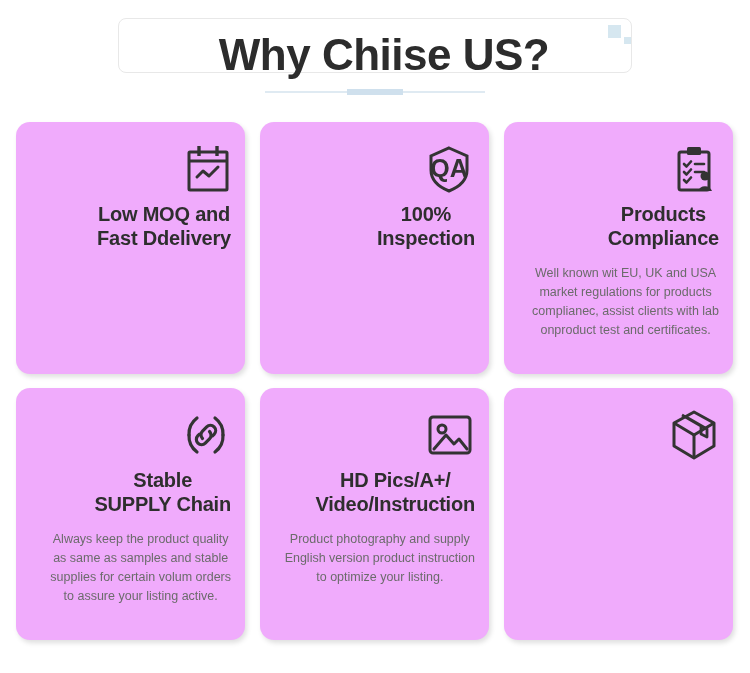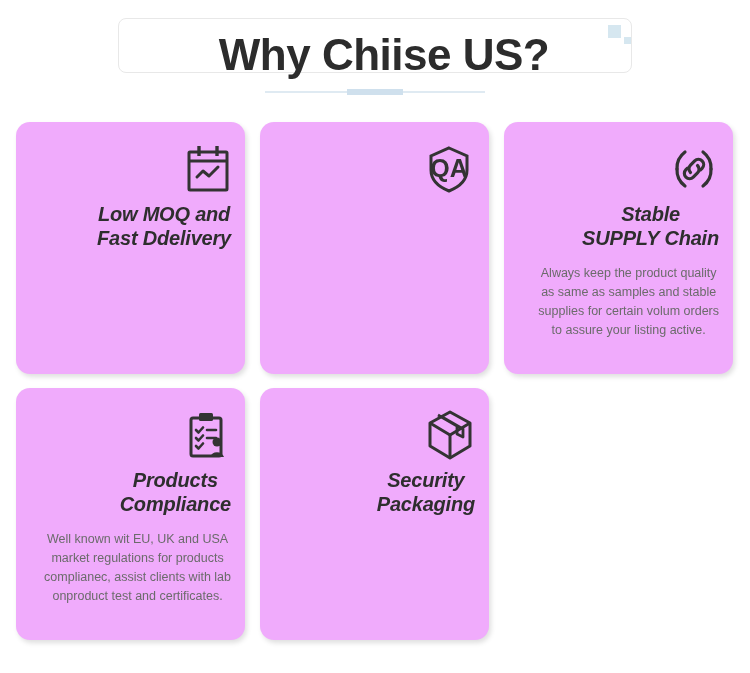--- a/index.html
+++ b/index.html
@@ -118,21 +118,20 @@
   }
   .card-title {
     font-size: 20px;
     font-weight: bold;
     color: #2e2e2e;
     text-align: center;
     line-height: 24px;
     letter-spacing: -0.2px;
     margin-bottom: 14px;
     white-space: pre-line;
-    font-style: italic;
   }
   .card-body {
     font-size: 12.5px;
     color: #6b6b6b;
     text-align: center;
     line-height: 19px;
     white-space: pre-line;
   }
 </style>
 </head>
@@ -165,39 +164,22 @@
 Fast Ddelivery</div>
   </div>
 
   <div class="card">
     <div class="card-icon">
       <svg width="52" height="50" viewBox="0 0 52 50" fill="none">
         <path d="M26 4 L44 12 L44 26 C44 36 36 43 26 47 C16 43 8 36 8 26 L8 12 Z" stroke="#333333" stroke-width="3" fill="none"></path>
         <text x="26" y="33" font-family="'Liberation Sans', sans-serif" font-size="25" font-weight="bold" fill="#333333" text-anchor="middle">QA</text>
       </svg>
     </div>
-  </div>
-
-  <div class="card">
-    <div class="card-icon">
-      <svg width="50" height="50" viewBox="0 0 50 50" fill="none" stroke="#333333" stroke-width="3.2" stroke-linecap="round">
-        <path d="M34 8 A20 20 0 0 1 42 25"></path>
-        <path d="M16 42 A20 20 0 0 1 8 25"></path>
-        <path d="M16 8 A20 20 0 0 0 8 25"></path>
-        <path d="M34 42 A20 20 0 0 0 42 25"></path>
-        <path d="M21.5 28.5 a5.2 5.2 0 0 1 0 -7.4 l4.2 -4.2 a5.2 5.2 0 0 1 7.4 7.4 l-1.6 1.6"></path>
-        <path d="M28.5 21.5 a5.2 5.2 0 0 1 0 7.4 l-4.2 4.2 a5.2 5.2 0 0 1 -7.4 -7.4 l1.6 -1.6"></path>
-      </svg>
-    </div>
-    <div class="card-title">Stable
-SUPPLY Chain</div>
-    <div class="card-body">Always keep the product quality
-as same as samples and stable
-supplies for certain volum orders
-to assure your listing active.</div>
+    <div class="card-title">100%
+Inspection</div>
   </div>
 
   <div class="card">
     <div class="card-icon">
       <svg width="48" height="50" viewBox="0 0 48 50" fill="none" stroke="#333333" stroke-width="3">
         <path d="M30 8 H36 a2 2 0 0 1 2 2 V44 a2 2 0 0 1 -2 2 H10 a2 2 0 0 1 -2 -2 V10 a2 2 0 0 1 2 -2 H16"></path>
         <rect x="16" y="3" width="14" height="8" rx="1.5" fill="#333333" stroke="none"></rect>
         <polyline points="13,20 15.5,22.5 20,17.5" stroke-width="2.6" stroke-linecap="round" stroke-linejoin="round"></polyline>
         <line x1="24" y1="20" x2="33" y2="20" stroke-width="2.6" stroke-linecap="round"></line>
         <polyline points="13,28 15.5,30.5 20,25.5" stroke-width="2.6" stroke-linecap="round" stroke-linejoin="round"></polyline>
@@ -208,27 +190,58 @@
       </svg>
     </div>
     <div class="card-title">Products
 Compliance</div>
     <div class="card-body">Well known wit EU, UK and USA
 market regulations for products
 complianec, assist clients with lab
 onproduct test and certificates.</div>
   </div>
 
+  <div class="card">
+    <div class="card-icon">
+      <svg width="50" height="50" viewBox="0 0 50 50" fill="none" stroke="#333333" stroke-width="3.2" stroke-linecap="round">
+        <path d="M34 8 A20 20 0 0 1 42 25"></path>
+        <path d="M16 42 A20 20 0 0 1 8 25"></path>
+        <path d="M16 8 A20 20 0 0 0 8 25"></path>
+        <path d="M34 42 A20 20 0 0 0 42 25"></path>
+        <path d="M21.5 28.5 a5.2 5.2 0 0 1 0 -7.4 l4.2 -4.2 a5.2 5.2 0 0 1 7.4 7.4 l-1.6 1.6"></path>
+        <path d="M28.5 21.5 a5.2 5.2 0 0 1 0 7.4 l-4.2 4.2 a5.2 5.2 0 0 1 -7.4 -7.4 l1.6 -1.6"></path>
+      </svg>
+    </div>
+    <div class="card-title">Stable
+SUPPLY Chain</div>
+    <div class="card-body">Always keep the product quality
+as same as samples and stable
+supplies for certain volum orders
+to assure your listing active.</div>
+  </div>
+
+  <div class="card">
+    <div class="card-icon">
+      <svg width="50" height="48" viewBox="0 0 50 48" fill="none" stroke="#333333" stroke-width="3">
+        <rect x="5" y="6" width="40" height="36" rx="3"></rect>
+        <circle cx="17" cy="18" r="4"></circle>
+        <polyline points="9,38 21,24 29,33 34,28 42,38" stroke-linecap="round" stroke-linejoin="round"></polyline>
+      </svg>
+    </div>
+    <div class="card-title">HD Pics/A+/
+Video/Instruction</div>
+    <div class="card-body">Product photography and supply
+English version product instruction
+to optimize your listing.</div>
+  </div>
 
   <div class="card">
     <div class="card-icon">
       <svg width="50" height="52" viewBox="0 0 50 52" fill="none" stroke="#333333" stroke-width="3" stroke-linejoin="round">
         <polygon points="25,3 45,14 45,37 25,49 5,37 5,14"></polygon>
         <polyline points="5,14 25,26 45,14"></polyline>
         <line x1="25" y1="26" x2="25" y2="49"></line>
         <path d="M18 8.5 L38 20 L38 28 L32 25 L32 17 L13 6" stroke-width="2.8"></path>
       </svg>
     </div>
-    <div class="card-title">Security
-Packaging</div>
   </div>
 
 </div>
 
 </body></html>

